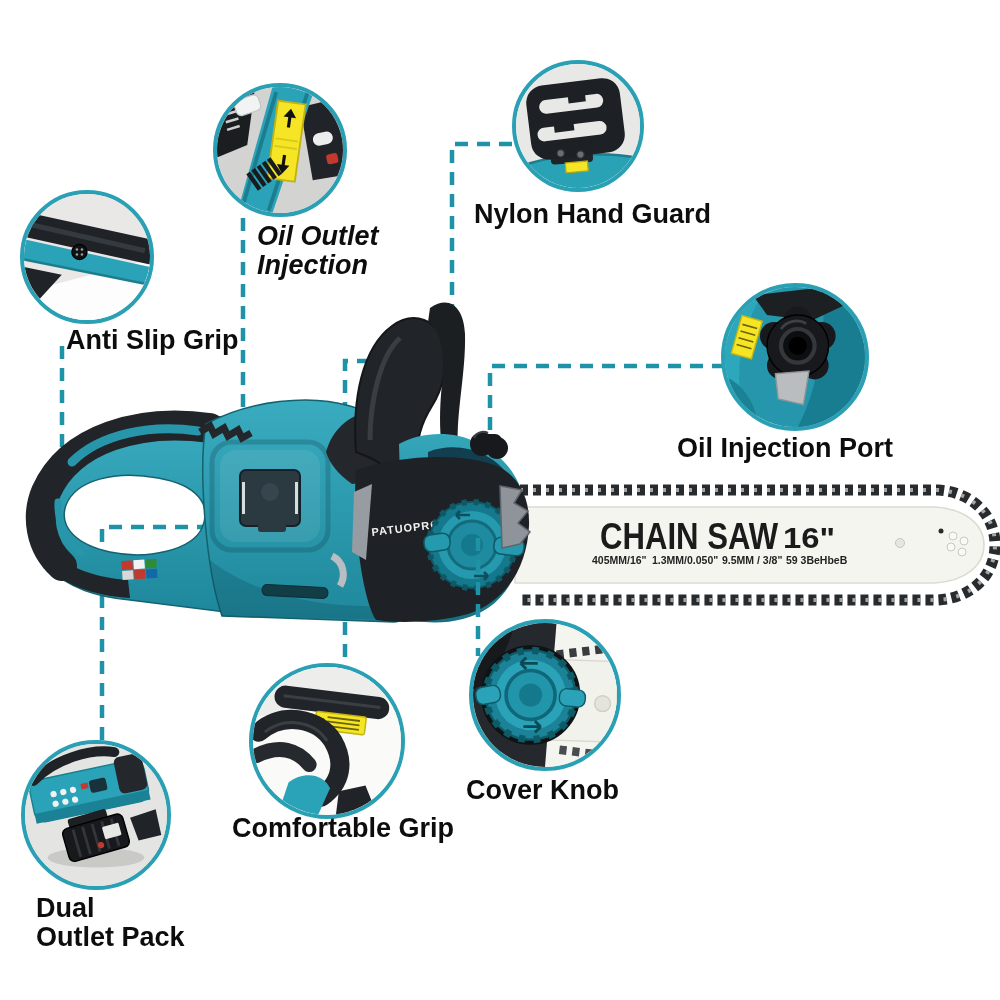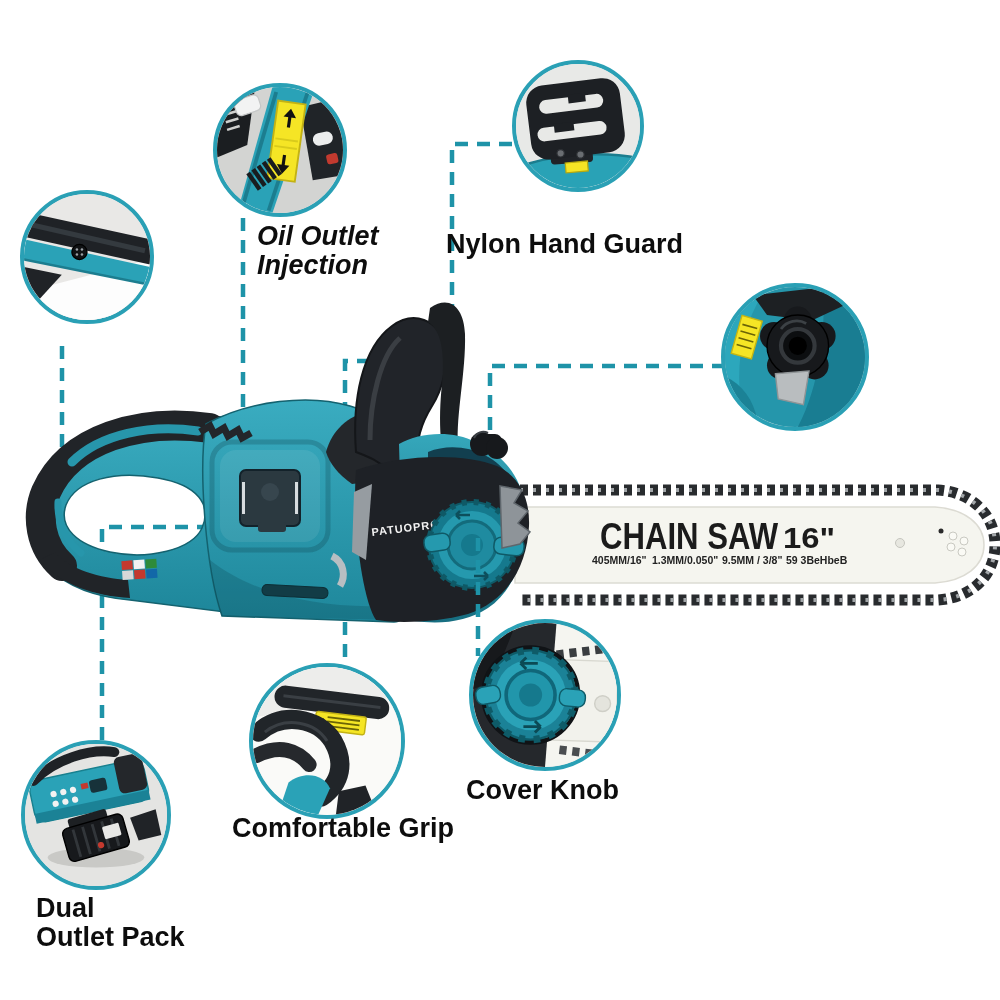--- a/index.html
+++ b/index.html
@@ -191,40 +191,43 @@
         <rect x="10" y="14" width="76" height="60" rx="14" fill="#1d2024"></rect>
         <rect x="20" y="26" width="52" height="11" rx="5.5" fill="#e8e9e7"></rect>
         <rect x="44" y="24" width="14" height="7" fill="#1d2024"></rect>
         <rect x="16" y="48" width="56" height="11" rx="5.5" fill="#e8e9e7"></rect>
         <rect x="30" y="46" width="16" height="7" fill="#1d2024"></rect>
       </g>
       <circle cx="36" cy="72" r="3" fill="#6a6e72" stroke="#2c2f33"></circle>
       <circle cx="52" cy="73" r="3" fill="#6a6e72" stroke="#2c2f33"></circle>
     </svg>
   </div>
-  <div class="label" style="left:446px;top:200px;margin-top:30px;">
+  <div class="label" style="left:474px;top:200px;">
     <div>Nylon Hand Guard</div>
   </div>
 
   <div class="zoom-circle" style="left:20px;top:190px;width:134px;height:134px;">
     <svg viewBox="0 0 100 100">
       <rect width="100" height="100" fill="#e9e8e6"></rect>
       <polygon points="0,78 100,52 100,100 0,100" fill="#fdfdfd"></polygon>
       <polygon points="0,14 100,36 100,56 0,34" fill="#1f2226"></polygon>
       <path d="M 4 24 L 96 45" stroke="#343a3f" stroke-width="4"></path>
       <polygon points="0,36 100,58 100,72 0,52" fill="#2aa2b7"></polygon>
       <path d="M 0 52 L 100 72" stroke="#1c7d8f" stroke-width="2"></path>
       <polygon points="0,58 30,64 8,88 0,90" fill="#202327"></polygon>
       <circle cx="44" cy="46" r="6" fill="#101214" stroke="#000"></circle>
       <circle cx="42" cy="44" r="1" fill="#9aa0a5"></circle>
         <circle cx="46" cy="44" r="1" fill="#9aa0a5"></circle>
       <circle cx="42" cy="48" r="1" fill="#9aa0a5"></circle>
         <circle cx="46" cy="48" r="1" fill="#9aa0a5"></circle>
     </svg>
   </div>
+  <div class="label" style="left:66px;top:326px;">
+    <div>Anti Slip Grip</div>
+  </div>
 
   <div class="zoom-circle" style="left:721px;top:283px;width:148px;height:148px;">
     <svg viewBox="0 0 100 100">
       <rect width="100" height="100" fill="#2596ab"></rect>
       <path d="M 0 0 H 30 C 10 30 6 60 14 100 H 0 Z" fill="#2ca7bc"></path>
       <path d="M 70 0 H 100 V 100 H 52 C 68 70 72 30 70 0 Z" fill="#197d92"></path>
       <path d="M 0 64 C 14 70 22 84 24 100 L 0 100 Z" fill="#1b8296"></path>
       <polygon points="20,6 72,0 96,8 62,24 30,20" fill="#1d2023"></polygon>
       <g transform="rotate(16 16 36)">
         <rect x="8" y="22" width="15" height="28" fill="#f5e525" stroke="#c4b513"></rect>
@@ -234,20 +237,23 @@
         <circle cx="69" cy="35" r="10" fill="#17191c"></circle>
       <circle cx="64" cy="56" r="10" fill="#17191c"></circle>
         <circle cx="40" cy="56" r="10" fill="#17191c"></circle>
       <circle cx="35" cy="35" r="10" fill="#17191c"></circle>
       <circle cx="52" cy="42" r="22" fill="#17191c" stroke="#000"></circle>
       <circle cx="52" cy="42" r="12" fill="#0c0e10" stroke="#34383c" stroke-width="3"></circle>
       <circle cx="52" cy="42" r="6.5" fill="#000"></circle>
       <path d="M 40 30 A 14 14 0 0 1 58 26" fill="none" stroke="#3c4145" stroke-width="2"></path>
       <polygon points="36,62 60,60 56,84 38,80" fill="#b9bdbf" stroke="#8f9496"></polygon>
     </svg>
+  </div>
+  <div class="label" style="left:677px;top:434px;">
+    <div>Oil Injection Port</div>
   </div>
 
   <div class="zoom-circle" style="left:469px;top:619px;width:152px;height:152px;">
     <svg viewBox="0 0 100 100">
       <rect width="100" height="100" fill="#f5f5f0"></rect>
       <polygon points="0,0 58,0 50,100 0,100" fill="#25282c"></polygon>
       <polygon points="0,0 30,0 14,40 0,46" fill="#17191c"></polygon>
       <rect x="52" y="26" width="48" height="56" fill="#f2f2ec" stroke="#d8d8d0" transform="rotate(2 76 54)"></rect>
       <circle cx="90" cy="56" r="5.5" fill="#e4e4dd" stroke="#cfcfc7"></circle>
       <path d="M 58 22 L 100 17" stroke="#3a3d40" stroke-width="6" stroke-dasharray="5 4" fill="none"></path>

